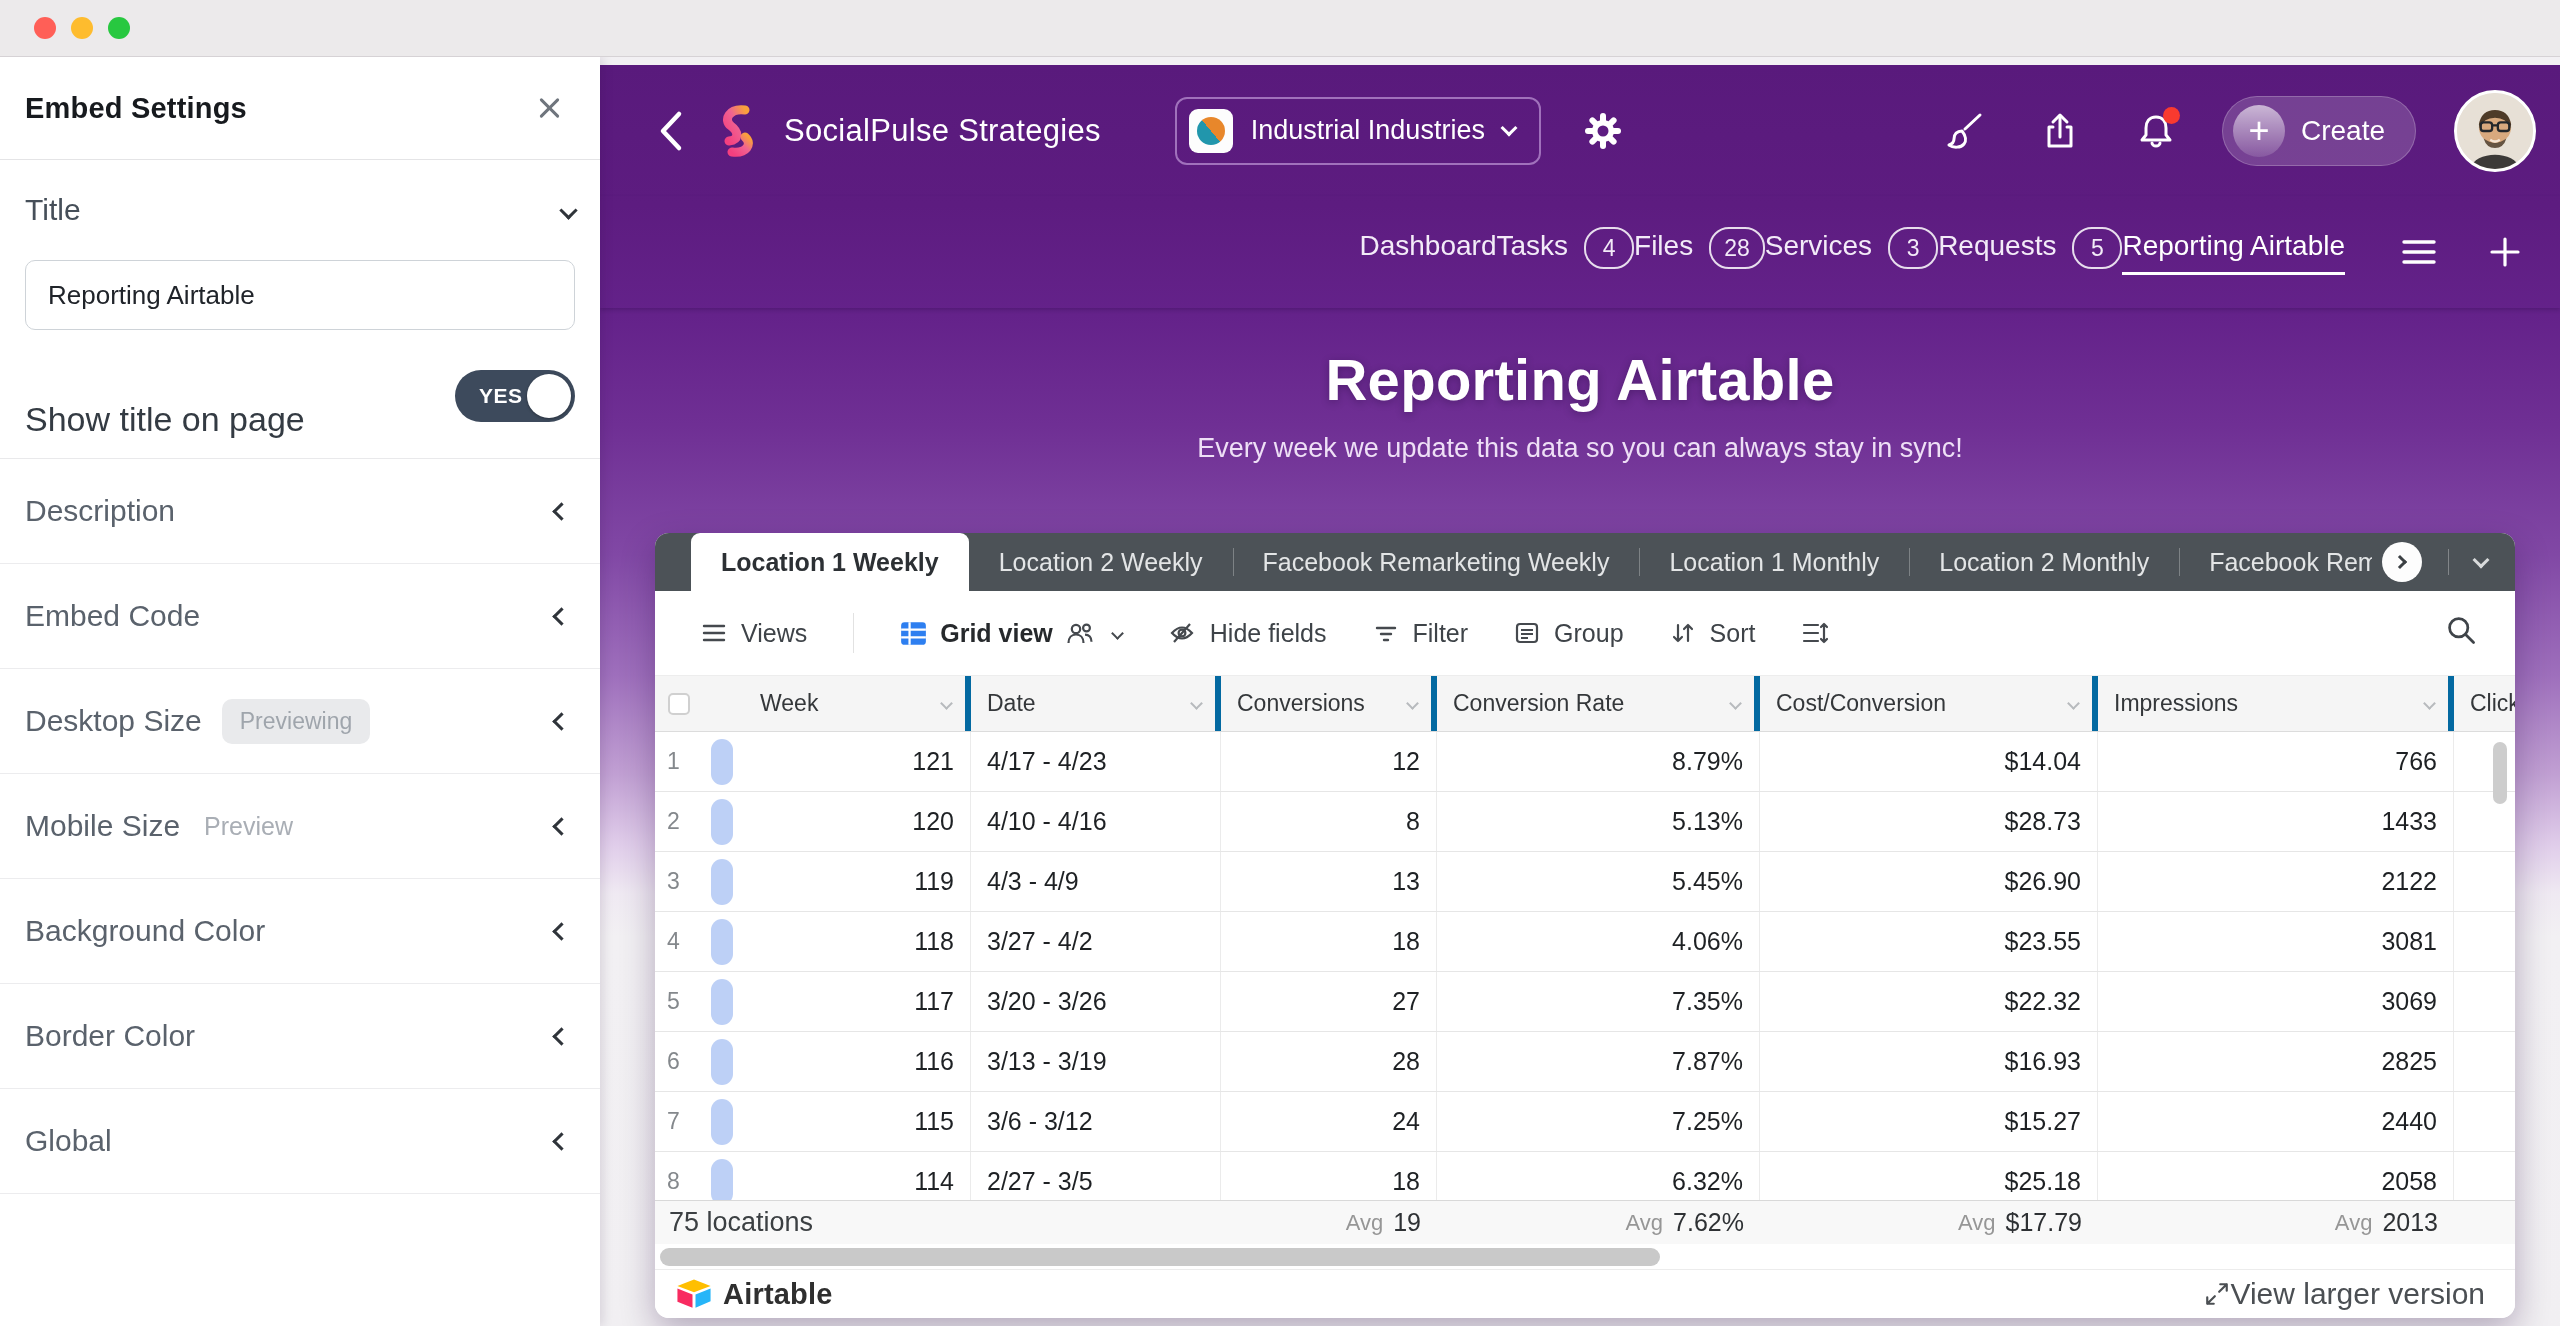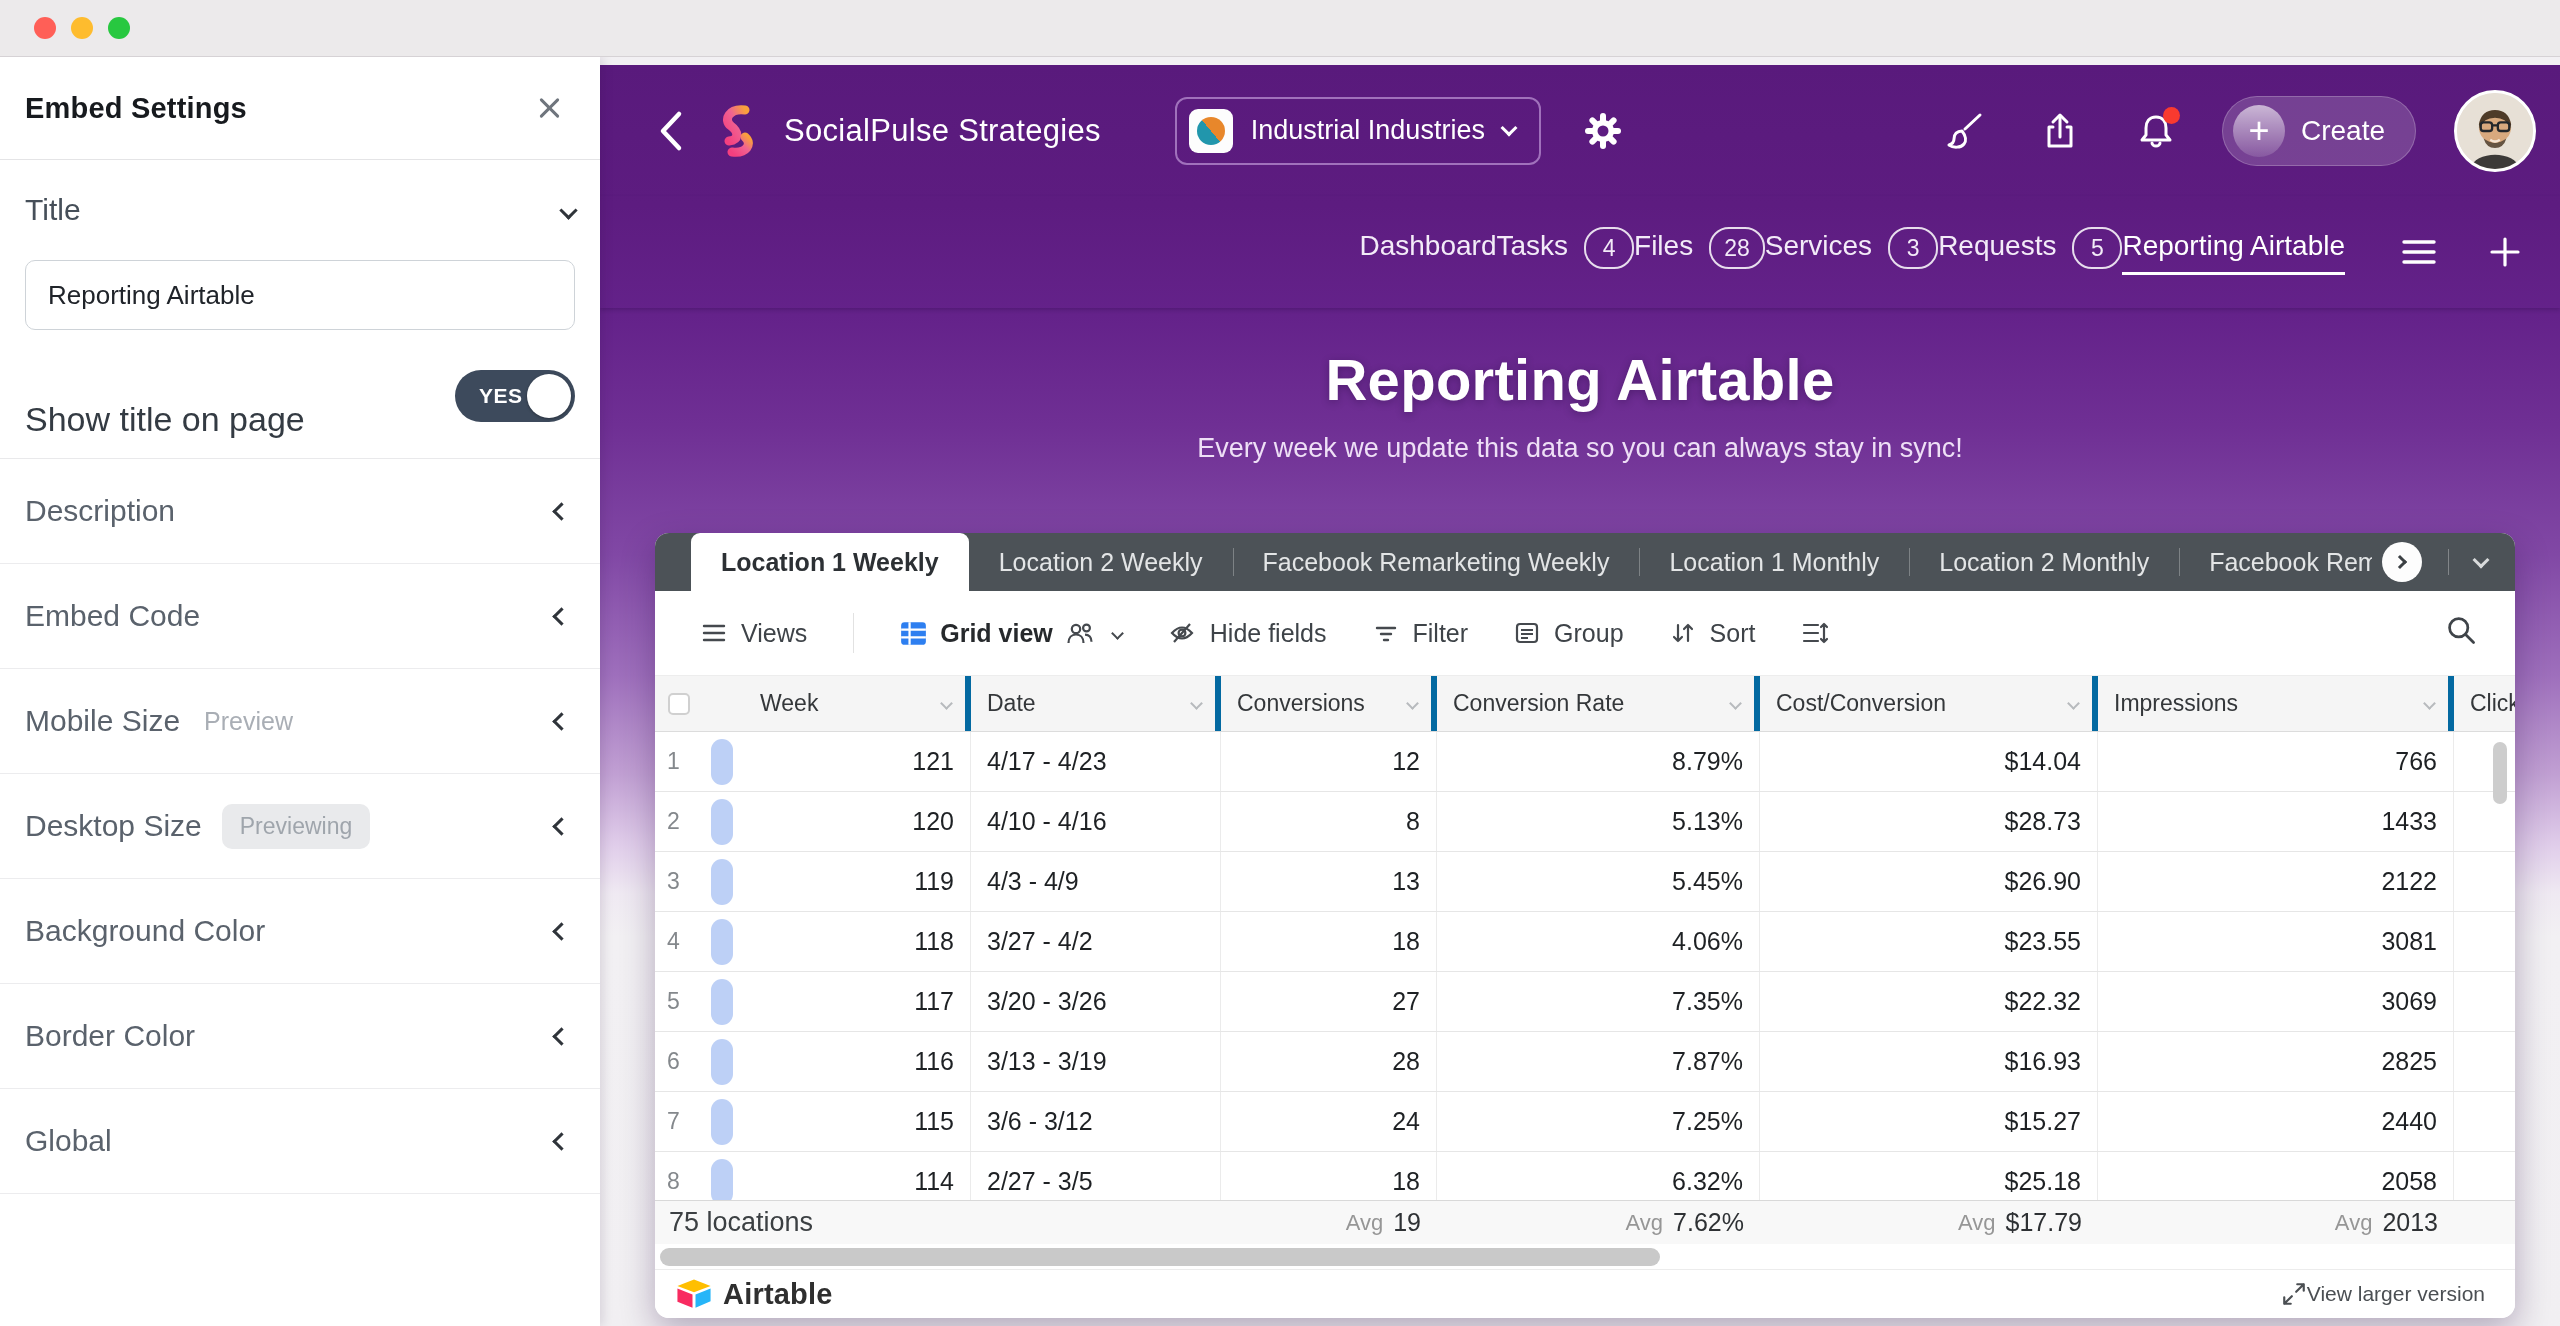--- a/index.html
+++ b/index.html
@@ -138,21 +138,21 @@
   .sum-cell { display:flex; align-items:center; justify-content:flex-end; padding:0 16px; }
   .sum-cell.first { justify-content:flex-start; padding-left:14px; font-size:27px; color:#3c4043; }
   .avg-lbl { color:#969696; font-size:22px; margin-right:10px; }
 
   .hscroll { height:26px; background:#fff; border-bottom:1px solid #ececec; position:relative; flex:none; }
   .hthumb { position:absolute; left:5px; top:4px; height:18px; width:1000px; background:#c9c9c9; border-radius:9px; }
 
   .card-footer { height:48px; display:flex; align-items:center; padding:0 30px 0 20px; background:#fff; flex:1; }
   .at-brand { display:flex; align-items:center; gap:10px; }
   .at-brand .word { font-size:29px; font-weight:700; color:#2f2f2f; letter-spacing:.2px; }
-  .view-larger { margin-left:auto; display:flex; align-items:center; color:#4b4f53; font-size:21px; }
+  .view-larger { margin-left:auto; display:flex; align-items:center; color:#4b4f53; font-size:30px; }
 </style>
 </head>
 <body>
 
 <div class="screen">
 
   <div class="titlebar">
     <span class="dot red"></span>
     <span class="dot yellow"></span>
     <span class="dot green"></span>
@@ -180,27 +180,27 @@
     <div id="sb-sections">
         <div class="sb-section">
           <span class="sb-label">Description</span>
           <span class="chev left"></span>
         </div>
         <div class="sb-section">
           <span class="sb-label">Embed Code</span>
           <span class="chev left"></span>
         </div>
         <div class="sb-section">
+          <span class="sb-label">Desktop Size</span>
+          <span class="badge-pill">Previewing</span>
+          <span class="chev left"></span>
+        </div>
+        <div class="sb-section">
           <span class="sb-label">Mobile Size</span>
           <span class="badge-text">Preview</span>
-          <span class="chev left"></span>
-        </div>
-        <div class="sb-section">
-          <span class="sb-label">Desktop Size</span>
-          <span class="badge-pill">Previewing</span>
           <span class="chev left"></span>
         </div>
         <div class="sb-section">
           <span class="sb-label">Background Color</span>
           <span class="chev left"></span>
         </div>
         <div class="sb-section">
           <span class="sb-label">Border Color</span>
           <span class="chev left"></span>
         </div>

